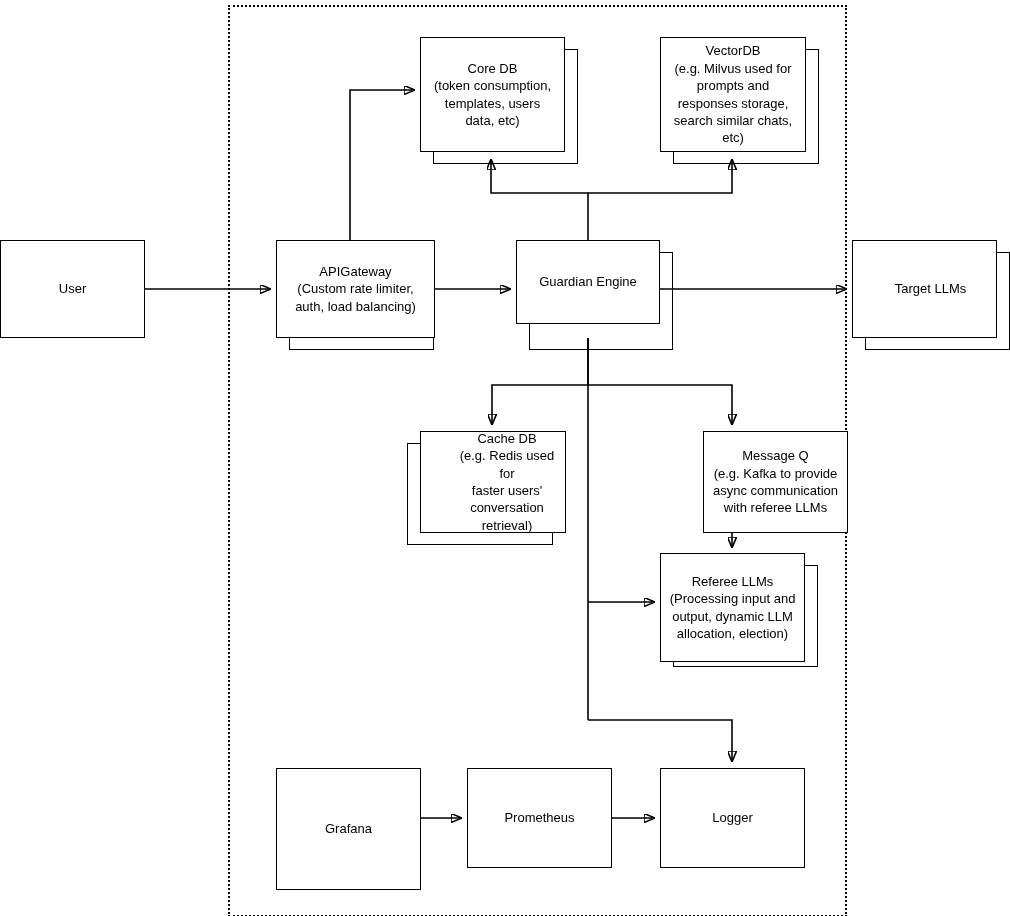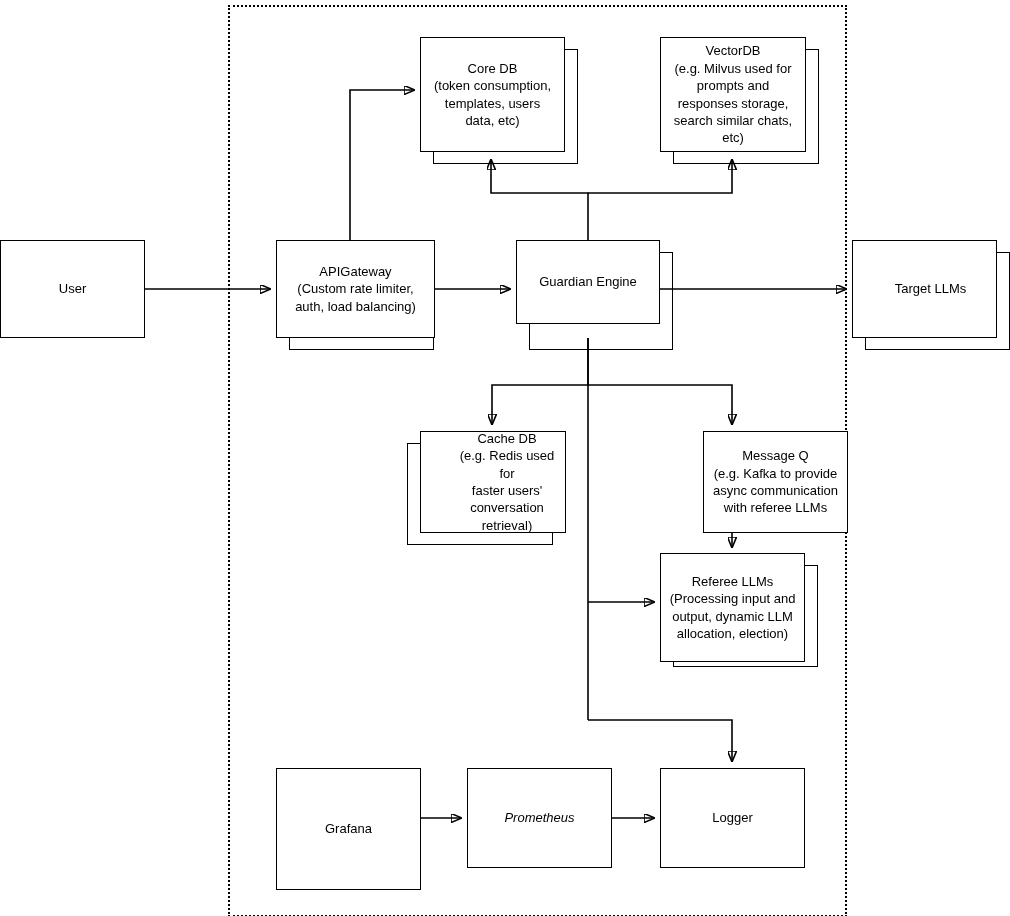--- a/index.html
+++ b/index.html
@@ -166,21 +166,21 @@
     <span class="label">Referee LLMs
 (Processing input and
 output, dynamic LLM
 allocation, election)</span>
   </div>
 
   <div class="node" style="left:276px; top:768px; width:145px; height:122px;align-items:center;">
     <span class="label">Grafana</span>
   </div>
 
-  <div class="node" style="left:467px; top:768px; width:145px; height:100px;font-style:italic;">
+  <div class="node" style="left:467px; top:768px; width:145px; height:100px;">
     <span class="label">Prometheus</span>
   </div>
 
   <div class="node" style="left:660px; top:768px; width:145px; height:100px;">
     <span class="label">Logger</span>
   </div>
 
 </div>
 
 </body></html>

